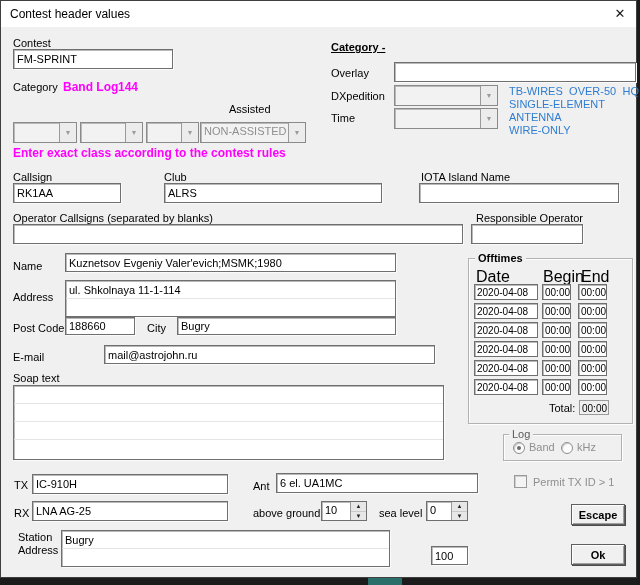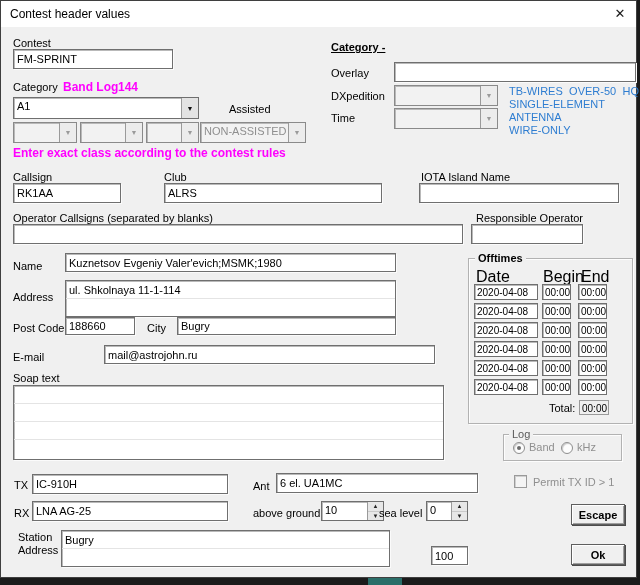--- a/index.html
+++ b/index.html
@@ -70,24 +70,20 @@
     <div class="close-btn">✕</div>
   </div>
 
   <div class="lbl" style="left:12px; top:36px;">Contest</div>
   <input class="field" style="left: 12px; top: 48px; width: 160px; height: 20px;" value="FM-SPRINT">
 
   <div class="lbl" style="left:12px; top:80px;">Category</div>
   <div class="lbl magenta" style="left:62px; top:79px;">Band Log</div>
   <div class="lbl magenta" style="left:117px; top:79px;">144</div>
 
-  <div class="combo" style="left:12px; top:96px; width:186px; height:22px;">
-    <div class="cv">A1</div>
-    <div class="cbtn">▼</div>
-  </div>
   <div class="lbl" style="left:228px; top:102px;">Assisted</div>
 
   <div class="combo disabled" style="left:12px; top:121px; width:64px; height:21px;">
     <div class="cv"></div>
     <div class="cbtn">▼</div>
   </div>
   <div class="combo disabled" style="left:79px; top:121px; width:63px; height:21px;">
     <div class="cv"></div>
     <div class="cbtn">▼</div>
   </div>
@@ -204,21 +200,21 @@
   <div class="lbl lbl-gray" style="left:532px; top:475px;">Permit TX ID &gt; 1</div>
 
   <div class="lbl" style="left:13px; top:478px;">TX</div>
   <input class="field" style="left: 31px; top: 473px; width: 196px; height: 20px;" value="IC-910H">
   <div class="lbl" style="left:252px; top:479px;">Ant</div>
   <input class="field" style="left: 275px; top: 472px; width: 202px; height: 20px;" value="6 el. UA1MC">
 
   <div class="lbl" style="left:13px; top:506px;">RX</div>
   <input class="field" style="left: 31px; top: 500px; width: 196px; height: 20px;" value="LNA AG-25">
   <div class="lbl" style="left:252px; top:506px;">above ground</div>
-  <div class="spinner" style="left:320px; top:500px; width:63px; height:20px;">
+  <div class="spinner" style="left:320px; top:500px; width:46px; height:20px;">
     <div class="sval">10</div>
     <div class="sbtns">
       <div>▲</div>
       <div>▼</div>
     </div>
   </div>
   <div class="lbl" style="left:378px; top:506px;">sea level</div>
   <div class="spinner" style="left:425px; top:500px; width:42px; height:20px;">
     <div class="sval">0</div>
     <div class="sbtns">

